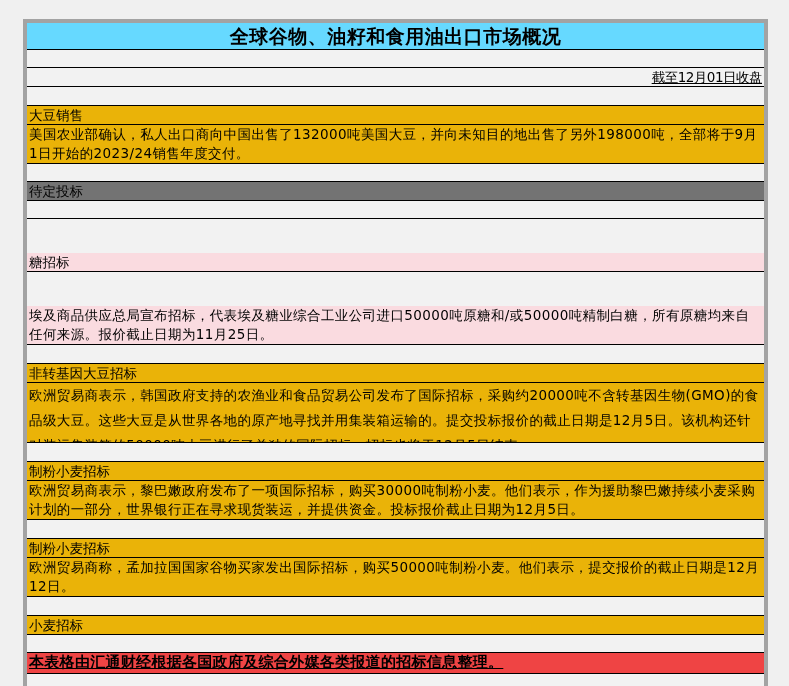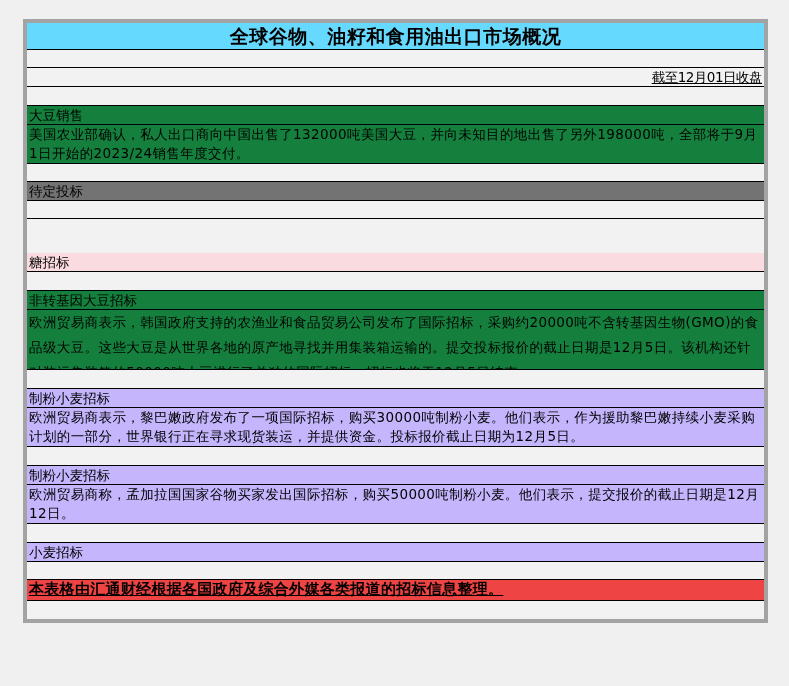--- a/index.html
+++ b/index.html
@@ -43,23 +43,23 @@
     height: 19px;
     text-align: right;
     font-size: 13.5px;
     text-decoration: underline;
     letter-spacing: -0.5px;
   }
   .cyan { background: #737373; height: 19px; }
   .hdr { height: 19px; }
   .body2 { height: 39px; }
   .body3 { height: 60px; line-height: 25px; }
-  .yellow { background: #15803d; }
+  .yellow { background: #eab308; }
   .pink { background: #fadbe0; margin-top: 34px; }
-  .green { background: #c4b5fd; }
+  .green { background: #eab308; }
   .footer {
     background: #ef4444;
     height: 21px;
     font-weight: bold;
     font-family: "DejaVu Serif", "Liberation Serif", serif;
     text-decoration: underline;
     font-size: 15px;
     letter-spacing: 0.3px;
   }
   .body-text { display: block; word-break: break-all; letter-spacing: 0.4px; }
@@ -76,20 +76,23 @@
   <div class="row hdr yellow">大豆销售</div>
   <div class="row body2 yellow">
     <span class="body-text">美国农业部确认，私人出口商向中国出售了132000吨美国大豆，并向未知目的地出售了另外198000吨，全部将于9月1日开始的2023/24销售年度交付。</span>
   </div>
   <div class="row empty"></div>
 
   <div class="row cyan">待定投标</div>
   <div class="row empty"></div>
 
   <div class="row hdr pink">糖招标</div>
+  <div class="row body2 pink">
+    <span class="body-text">埃及商品供应总局宣布招标，代表埃及糖业综合工业公司进口50000吨原糖和/或50000吨精制白糖，所有原糖均来自任何来源。报价截止日期为11月25日。</span>
+  </div>
   <div class="row empty tall"></div>
 
   <div class="row hdr yellow">非转基因大豆招标</div>
   <div class="row body3 yellow">
     <span class="body-text">欧洲贸易商表示，韩国政府支持的农渔业和食品贸易公司发布了国际招标，采购约20000吨不含转基因生物(GMO)的食品级大豆。这些大豆是从世界各地的原产地寻找并用集装箱运输的。提交投标报价的截止日期是12月5日。该机构还针对装运集装箱的50000吨大豆进行了单独的国际招标，招标也将于12月5日结束。</span>
   </div>
   <div class="row empty tall"></div>
 
   <div class="row hdr green">制粉小麦招标</div>
   <div class="row body2 green">

